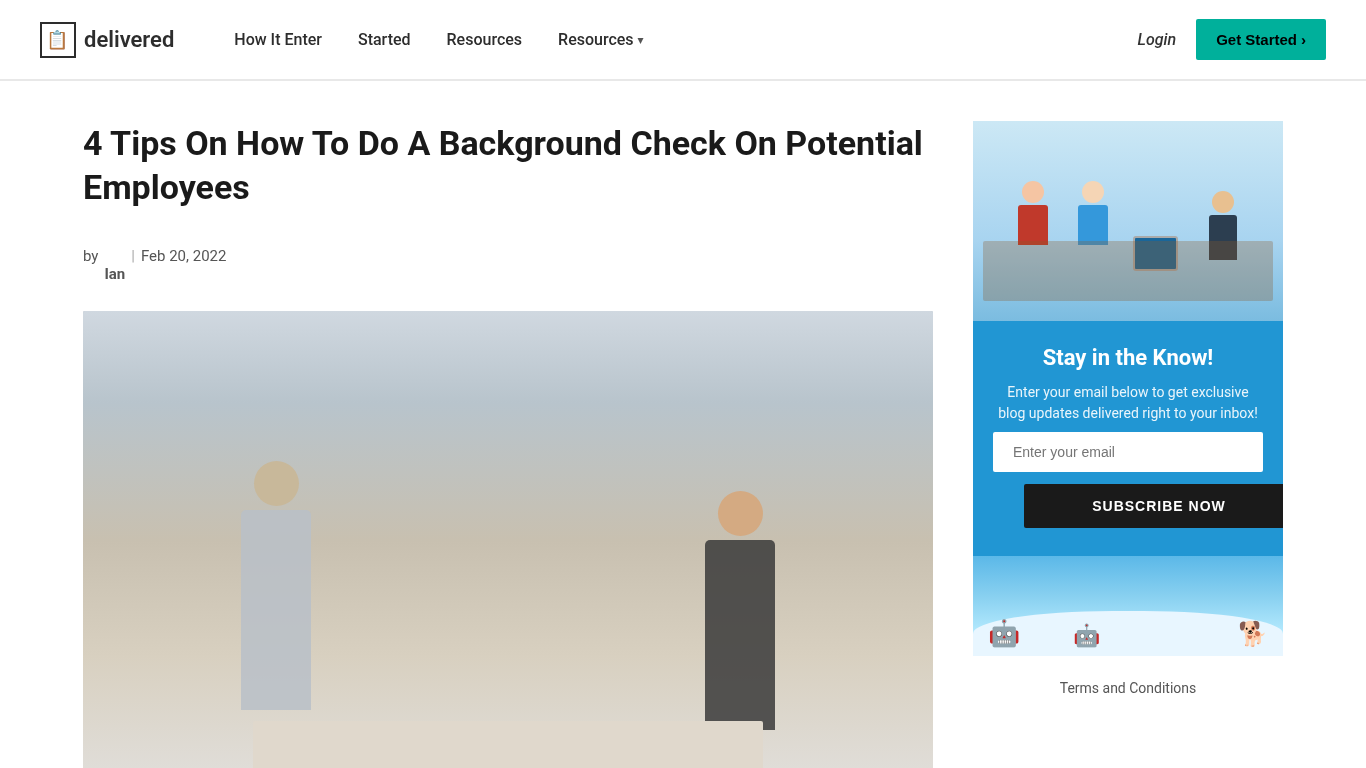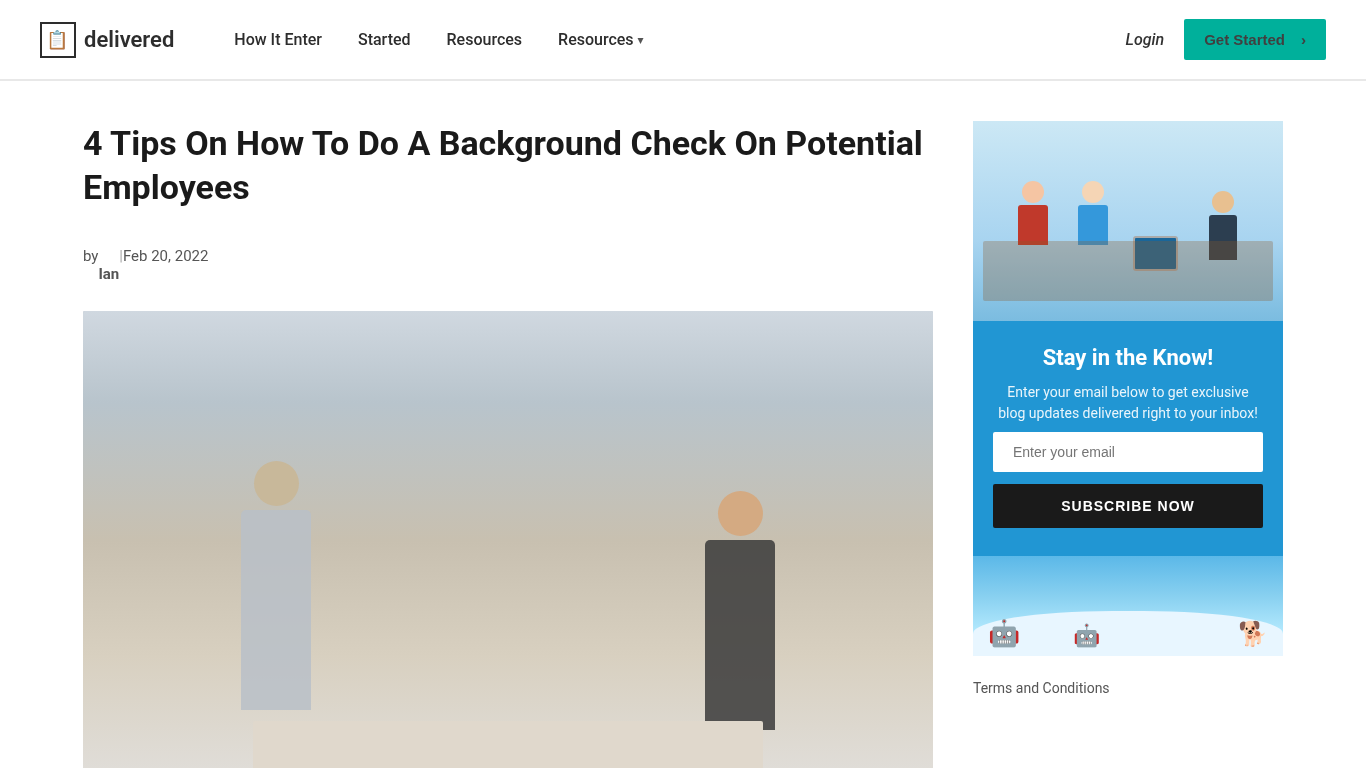--- a/index.html
+++ b/index.html
@@ -66,29 +66,29 @@
     .login-link {
       font-size: 16px;
       color: #333;
       text-decoration: none;
       font-weight: 500;
       cursor: pointer;
       font-style: italic;
     }
     .get-started-btn {
       background: #00b09b;
-      color: #404040;
+      color: #000000;
       border: none;
       padding: 12px 20px;
       font-size: 15px;
       font-weight: 600;
       cursor: pointer;
       display: flex;
       align-items: center;
-      gap: 16px;
+      gap: 4px;
       border-radius: 2px;
     }
 
     
     .page-wrapper {
       max-width: 1280px;
       margin: 0 auto;
       padding: 40px 40px 0 40px;
       display: flex;
       gap: 40px;
@@ -104,20 +104,21 @@
       color: #1a1a1a;
       line-height: 1.3;
       margin-bottom: 20px;
     }
     .article-meta {
       font-size: 15px;
       color: #555;
       margin-bottom: 28px;
       display: flex;
       align-items: center;
+      gap: 6px;
     }
     .meta-separator { color: #aaa; }
     .article-image-container {
       width: 100%;
       height: 460px;
       background: linear-gradient(135deg, #b0b8c1 0%, #8a9aaa 30%, #c5cdd6 50%, #9aabb8 70%, #7a8fa0 100%);
       border-radius: 2px;
       overflow: hidden;
       position: relative;
     }
@@ -246,28 +247,30 @@
       padding: 14px;
       background: #1a1a1a;
       color: #fff;
       border: none;
       font-size: 14px;
       font-weight: 700;
       letter-spacing: 1px;
       cursor: pointer;
       border-radius: 2px;
       text-transform: uppercase;
+      margin-left: 31px;
     }
 
     .terms-link {
       font-size: 14px;
       color: #555;
       text-decoration: none;
       display: block;
       padding: 8px 0;
+      text-align: center;
     }
 
     
     .header-bottom-border {
       height: 1px;
       background: #e8e8e8;
     }
   </style>
 </head>
 <body>

